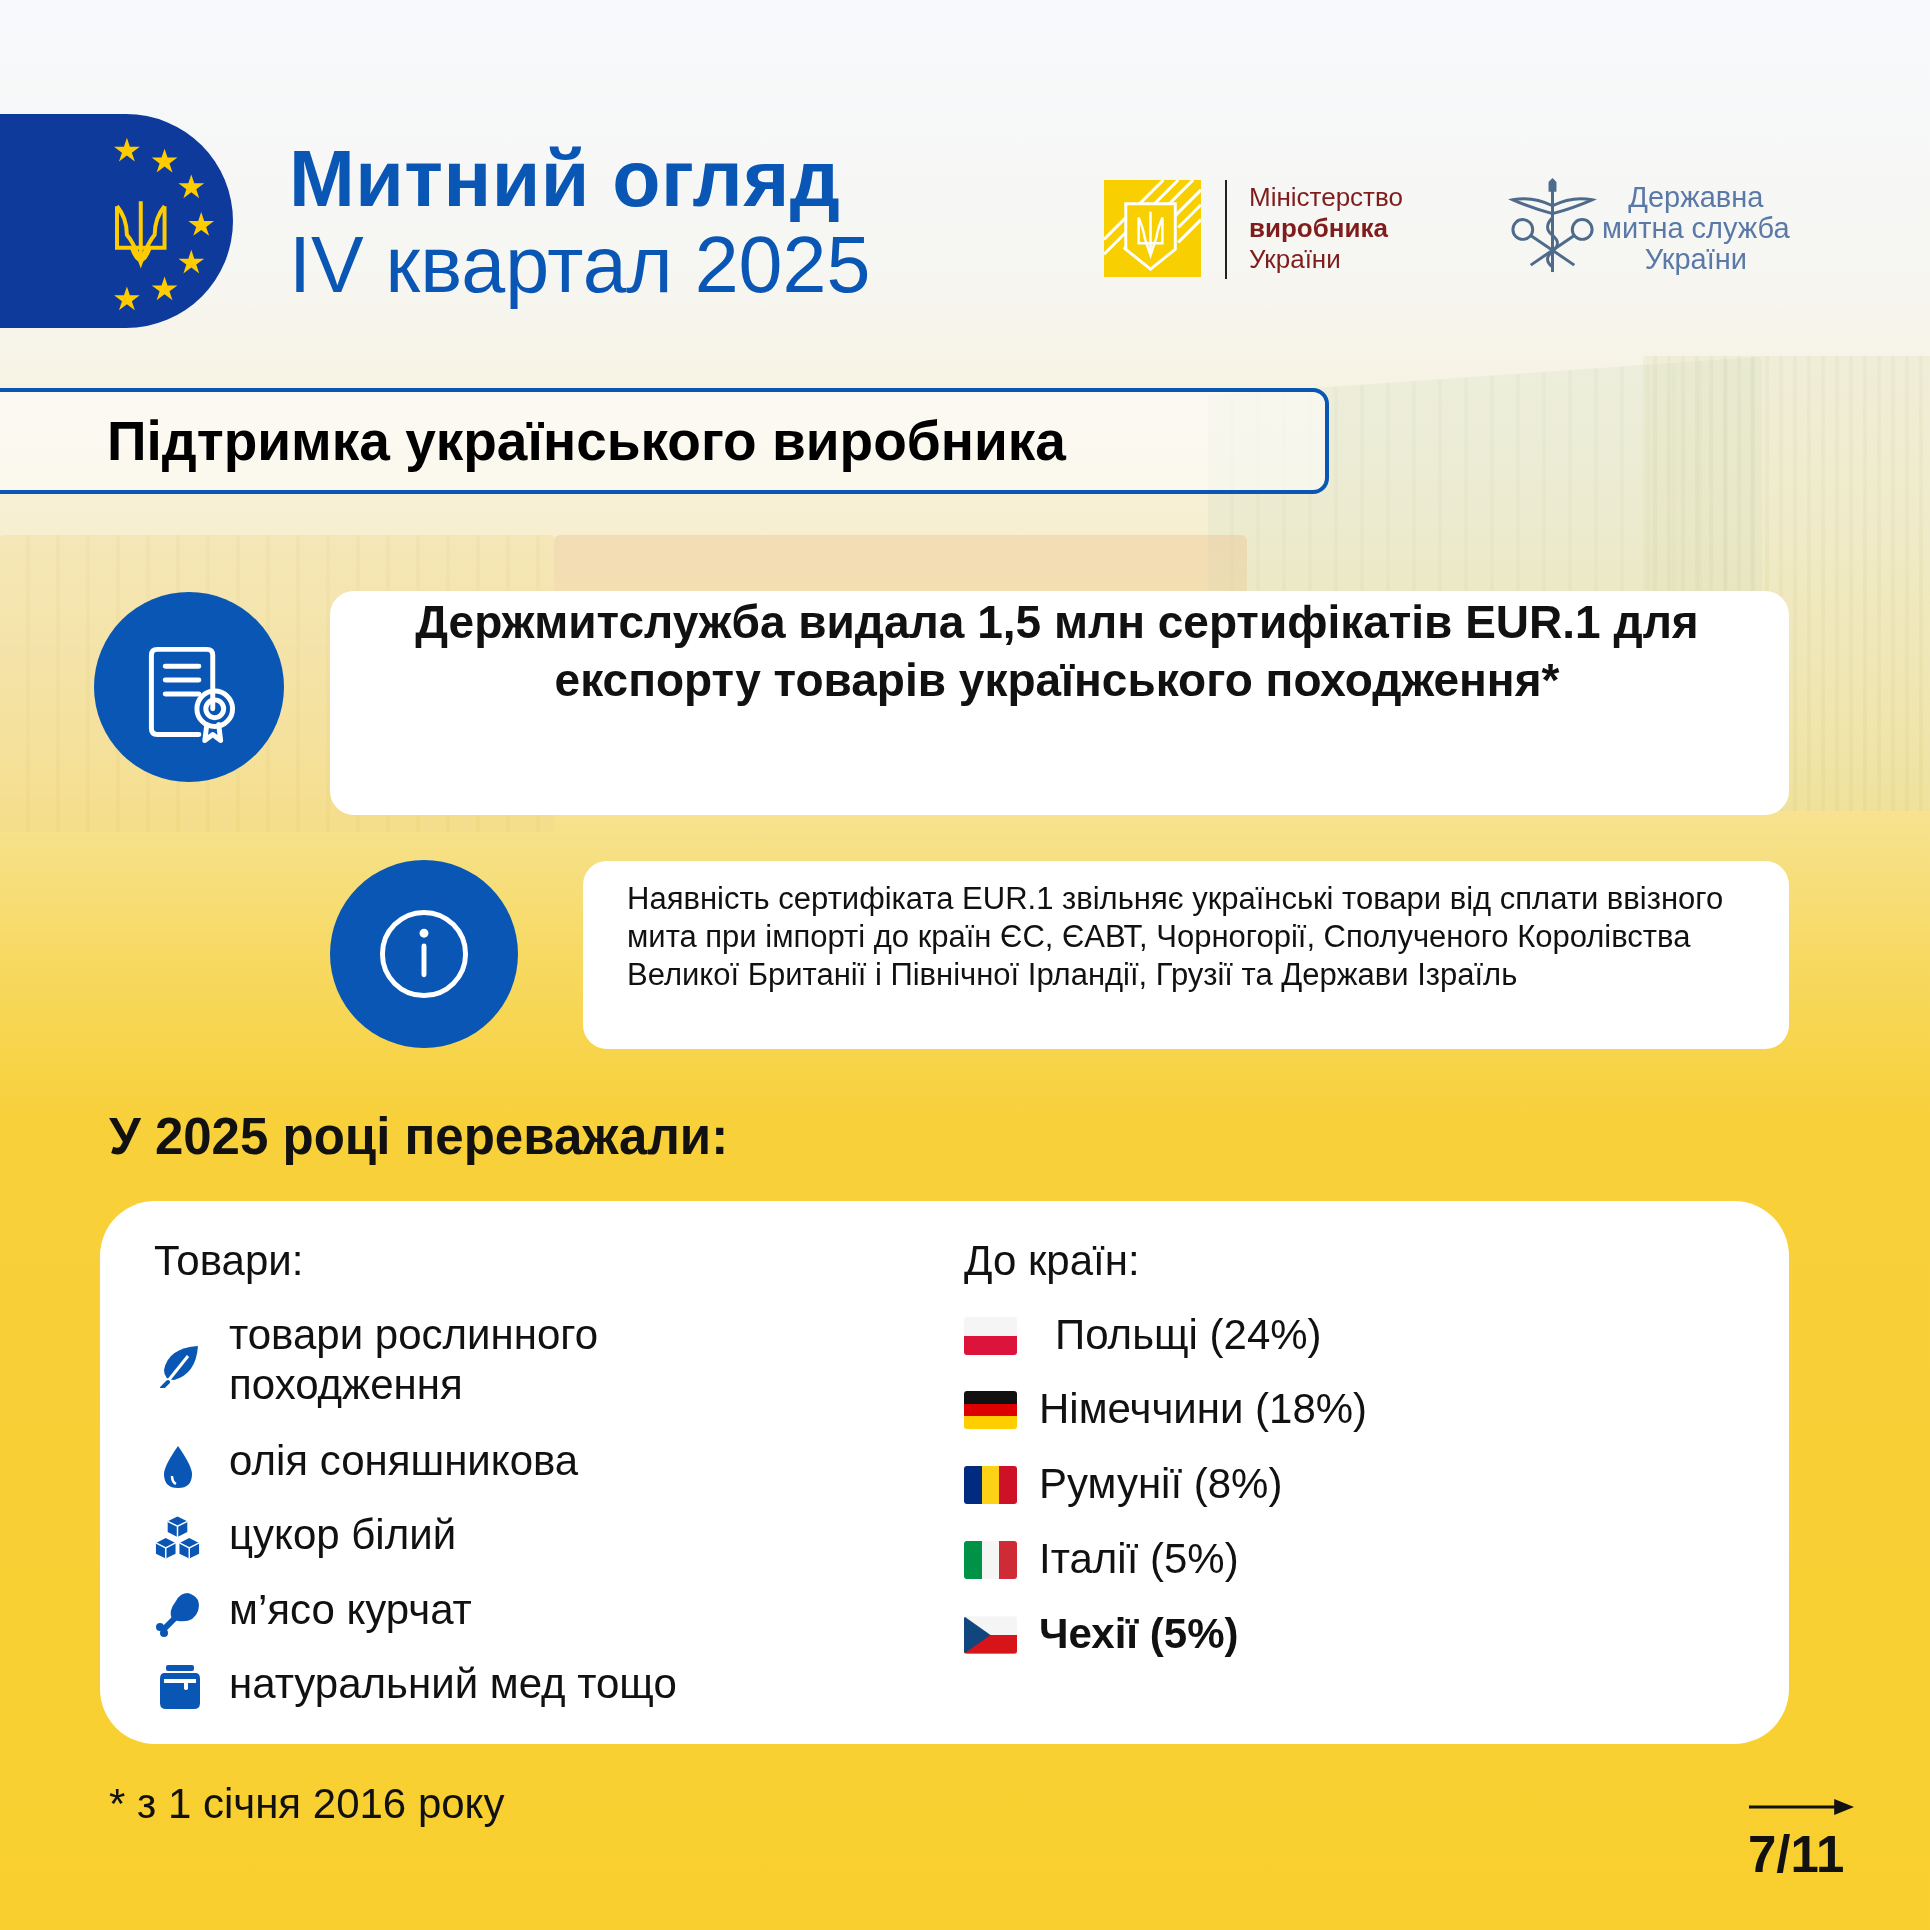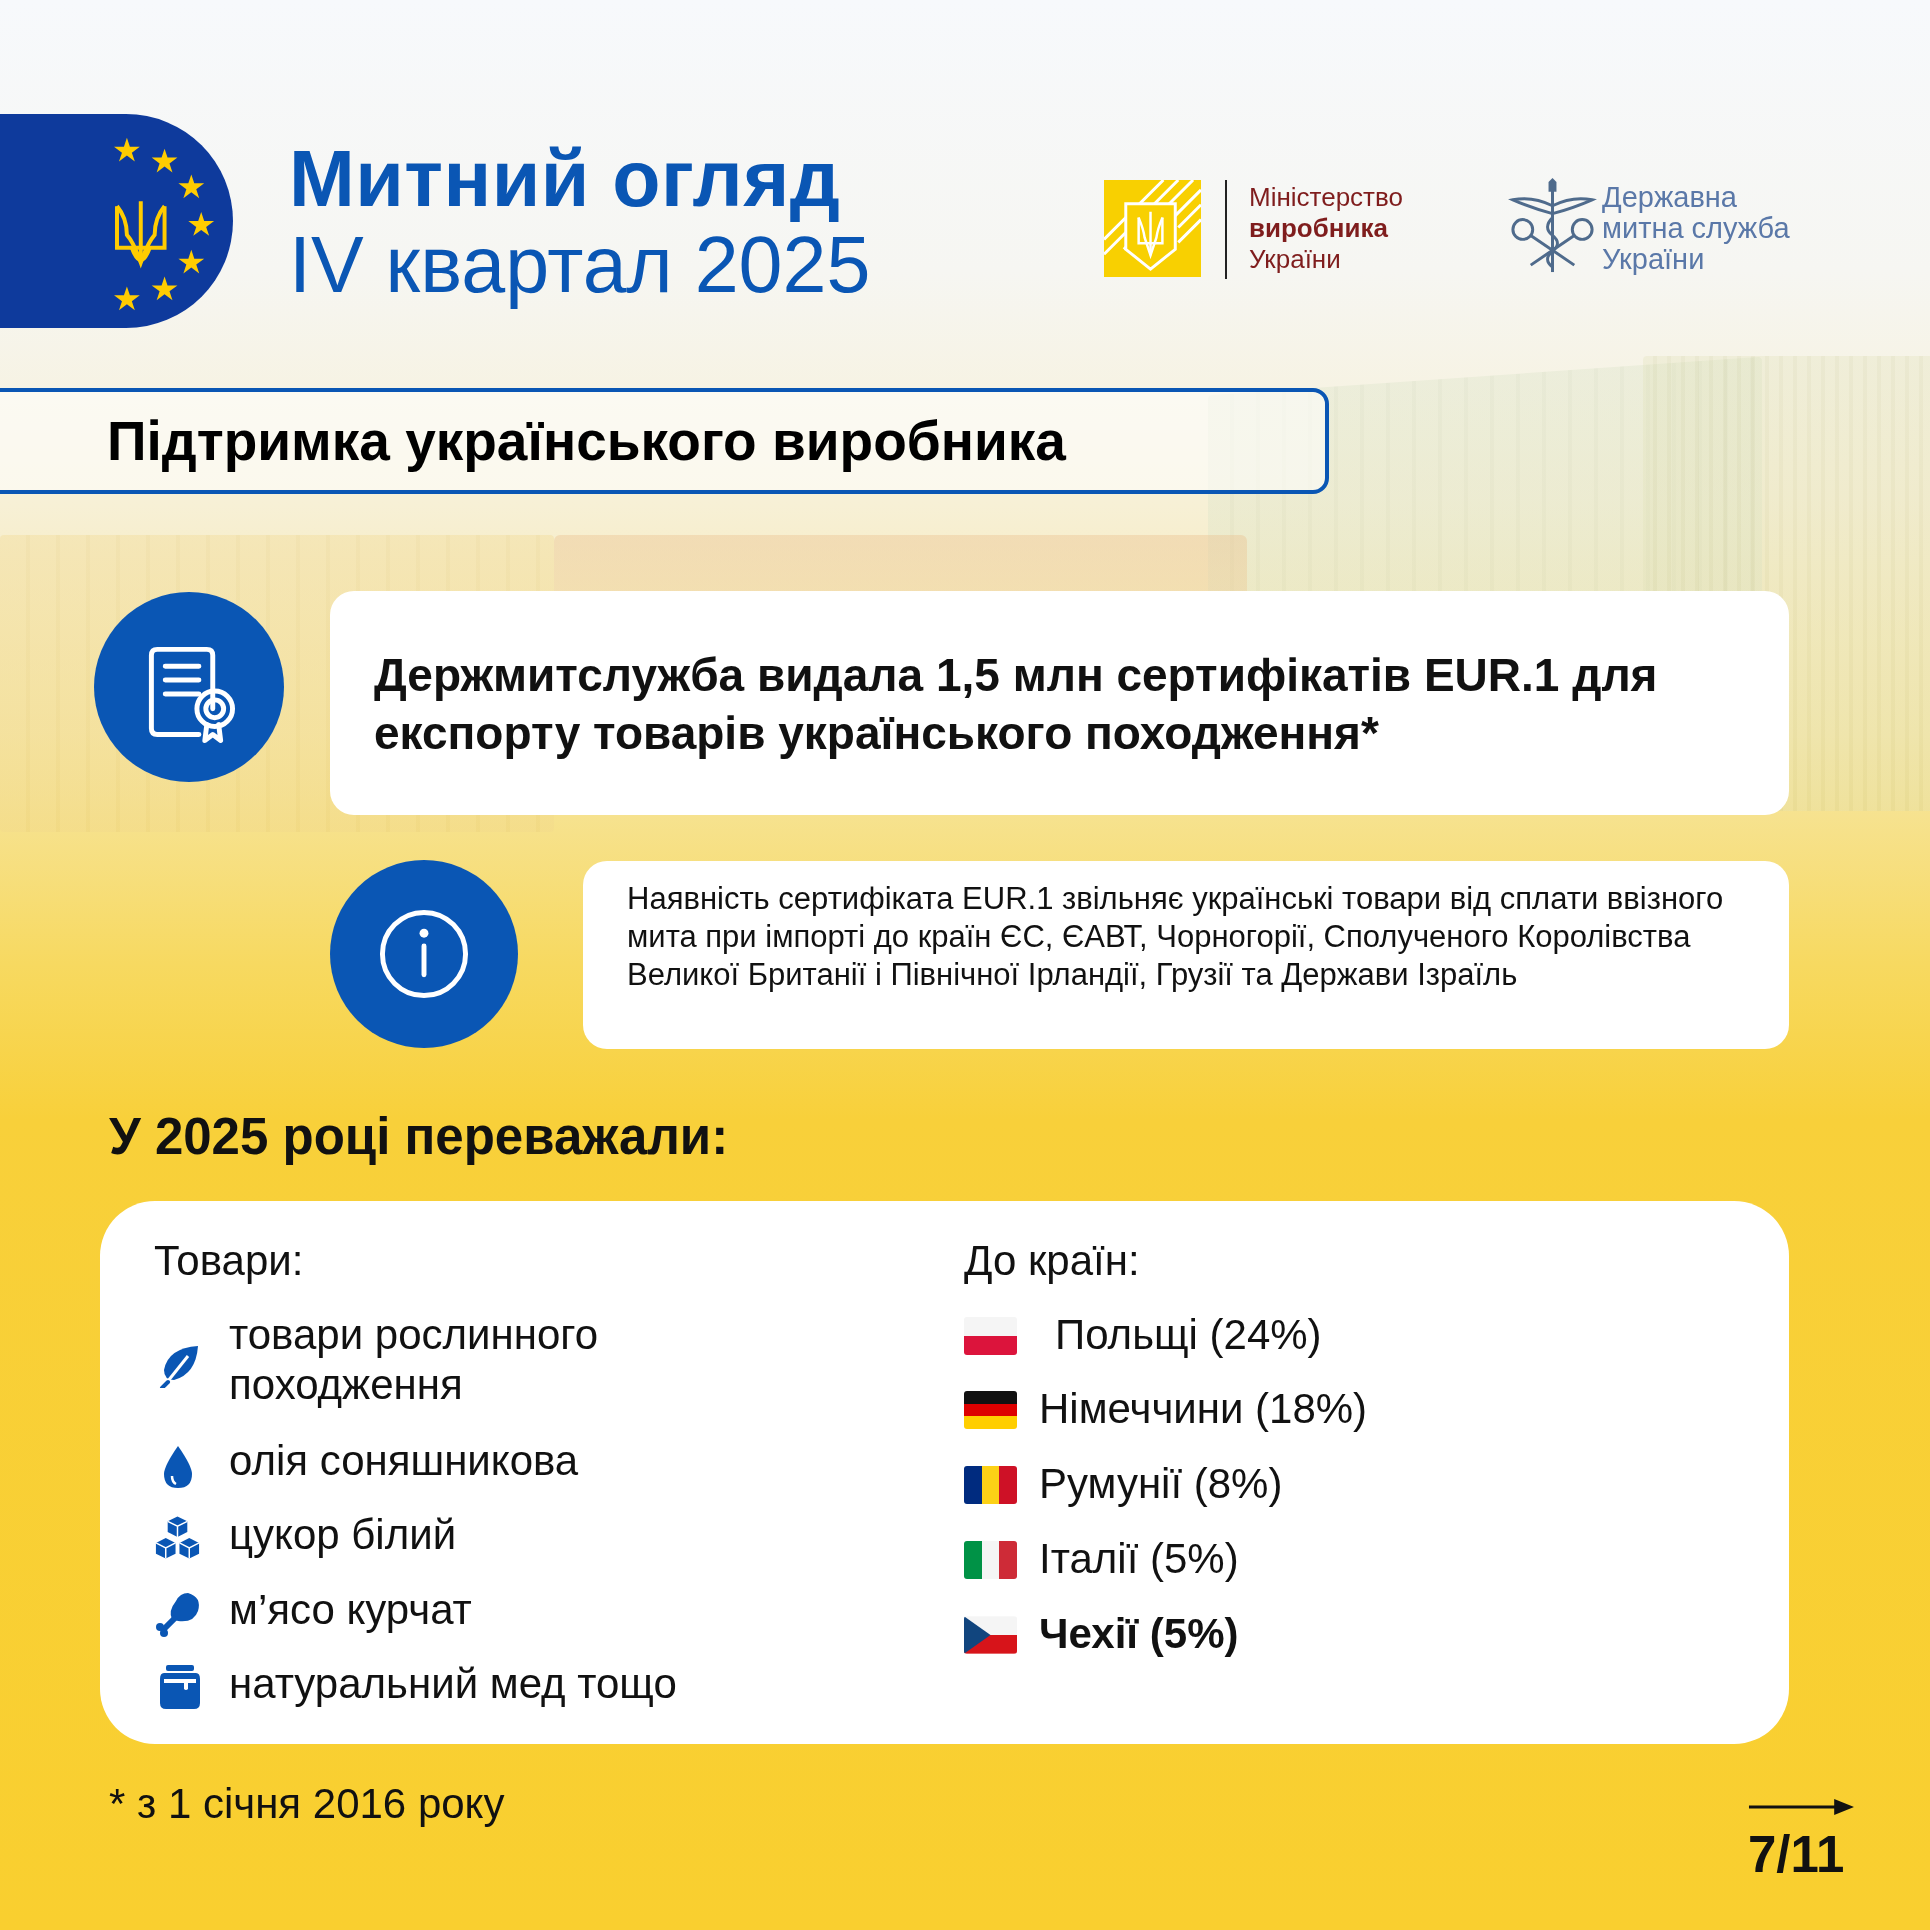--- a/index.html
+++ b/index.html
@@ -50,21 +50,21 @@
     .minfin-text {
       position: absolute; left: 1249px; top: 182px;
       font-size: 26px; line-height: 31px; color: #7f1d1d;
     }
     .minfin-text .bold { font-weight: 700; }
     .customs-logo {
       position: absolute; left: 1503px; top: 178px; width: 99px; height: 99px;
     }
     .customs-text {
       position: absolute; left: 1602px; top: 182px;
-      font-size: 29px; line-height: 31px; color: #5a78a8;
+      font-size: 29px; line-height: 31px; color: #5a78a8; text-align: center;
     }
 
     
     .section-title-box {
       position: absolute; left: -10px; top: 388px; width: 1339px; height: 106px;
       border: 4px solid #0a56b4; border-radius: 0 16px 16px 0;
       background: rgba(255,255,255,0.55);
     }
     .section-title {
       position: absolute; left: 107px; top: 410px;
@@ -78,22 +78,22 @@
     .circle-cert { left: 94px; top: 592px; width: 190px; height: 190px; }
     .circle-info { left: 330px; top: 860px; width: 188px; height: 188px; }
     .circle svg { position: absolute; left: 0; top: 0; }
 
     
     .card {
       position: absolute; background: #fff; border-radius: 24px;
     }
     .card-headline { left: 330px; top: 591px; width: 1459px; height: 224px; }
     .headline-text {
-      position: absolute; left: 374px; top: 646px; width: 1366px;
-      font-size: 46px; font-weight: 700; line-height: 58px; color: #111;
+      position: absolute; left: 374px; top: 593px; width: 1366px;
+      font-size: 46px; font-weight: 700; line-height: 58px; color: #111; text-align: center;
     }
     .card-info { left: 583px; top: 861px; width: 1206px; height: 188px; }
     .info-text {
       position: absolute; left: 627px; top: 880px; width: 1148px;
       font-size: 31px; line-height: 38px; color: #111;
     }
 
     .prevail-heading {
       position: absolute; left: 109px; top: 1107px;
       font-size: 51px; font-weight: 700; color: #111; line-height: 59px;

